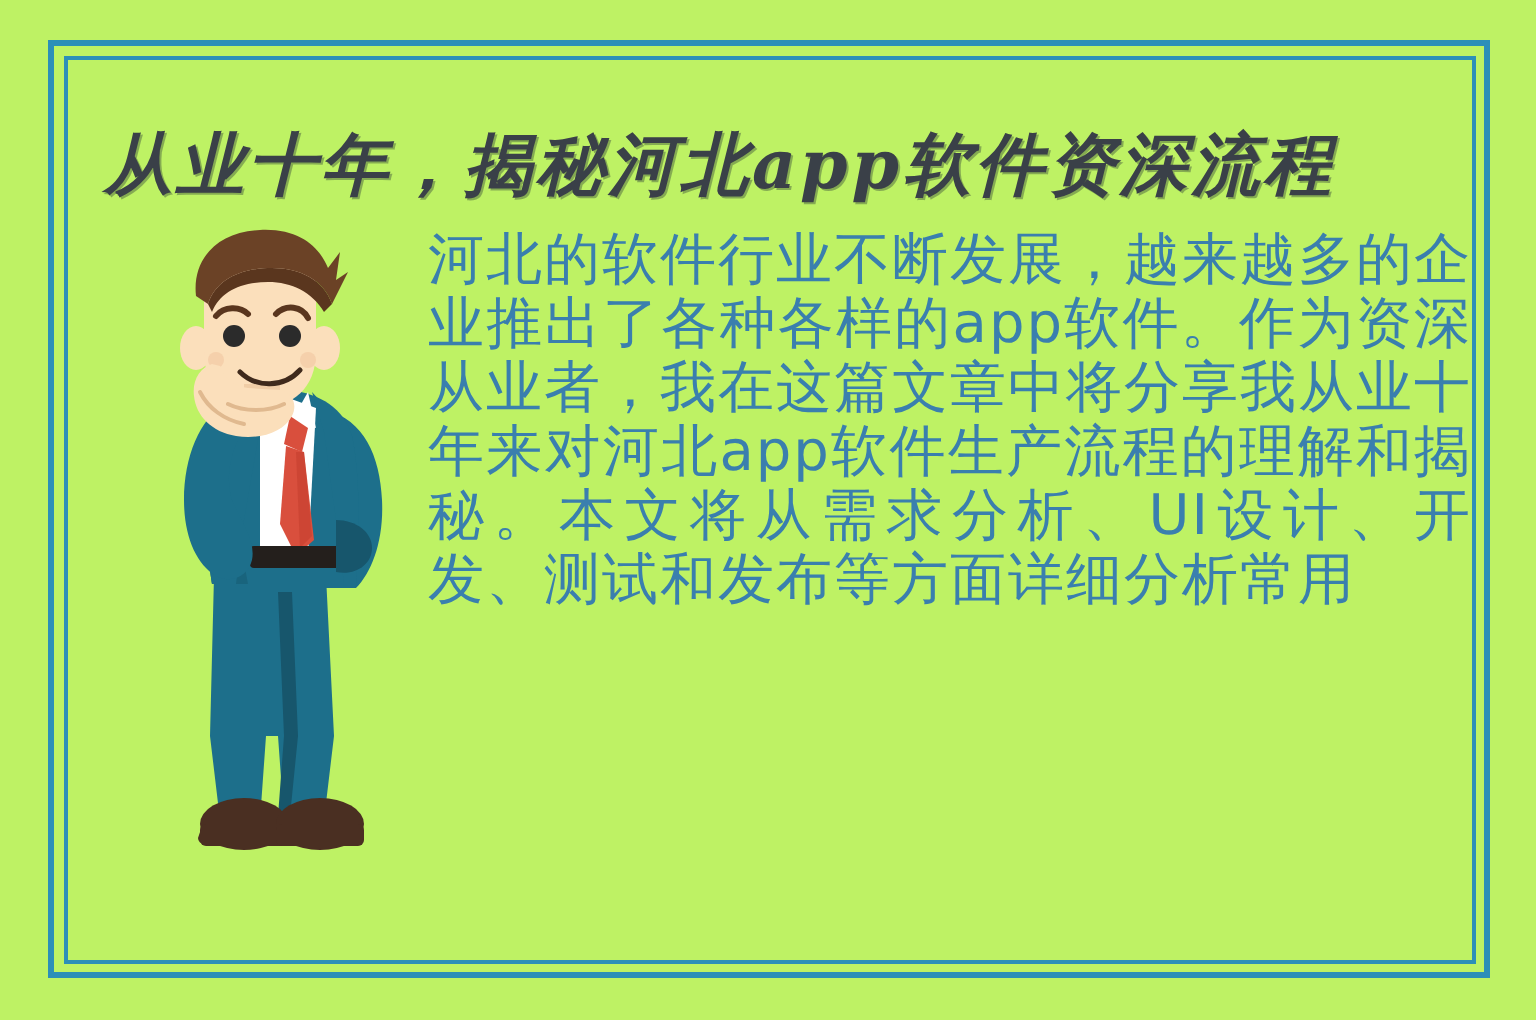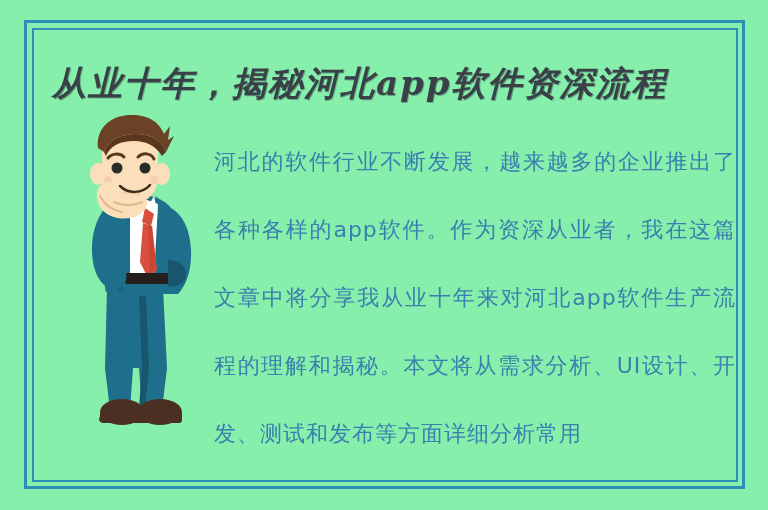--- a/index.html
+++ b/index.html
@@ -10,21 +10,21 @@
     width: 768px;
     height: 510px;
     overflow: hidden;
     font-family: "Liberation Sans", sans-serif;
   }
 
   #banner {
     position: relative;
     width: 768px;
     height: 510px;
-    background: #86efac;
+    background: #bef264;
     overflow: hidden;
   }
 
   
   .frame-outer {
     position: absolute;
     left: 24px;
     top: 20px;
     width: 721px;
     height: 469px;
@@ -58,27 +58,27 @@
     letter-spacing: 2px;
     line-height: 54px;
     white-space: nowrap;
     text-shadow: 1px 1px 0 rgba(30,40,50,.35);
   }
 
   
   .bodycopy {
     position: absolute;
     left: 214px;
-    top: 128px;
+    top: 114px;
     width: 522px;
     height: 300px;
     color: #3a7fae;
     font-family: "DejaVu Sans", sans-serif;
-    font-size: 22px;
-    line-height: 68px;
+    font-size: 28px;
+    line-height: 32px;
     letter-spacing: 1px;
     text-align: justify;
     text-justify: inter-character;
   }
   .bodycopy p { margin: 0; }
 
   
   .person {
     position: absolute;
     left: 50px;

